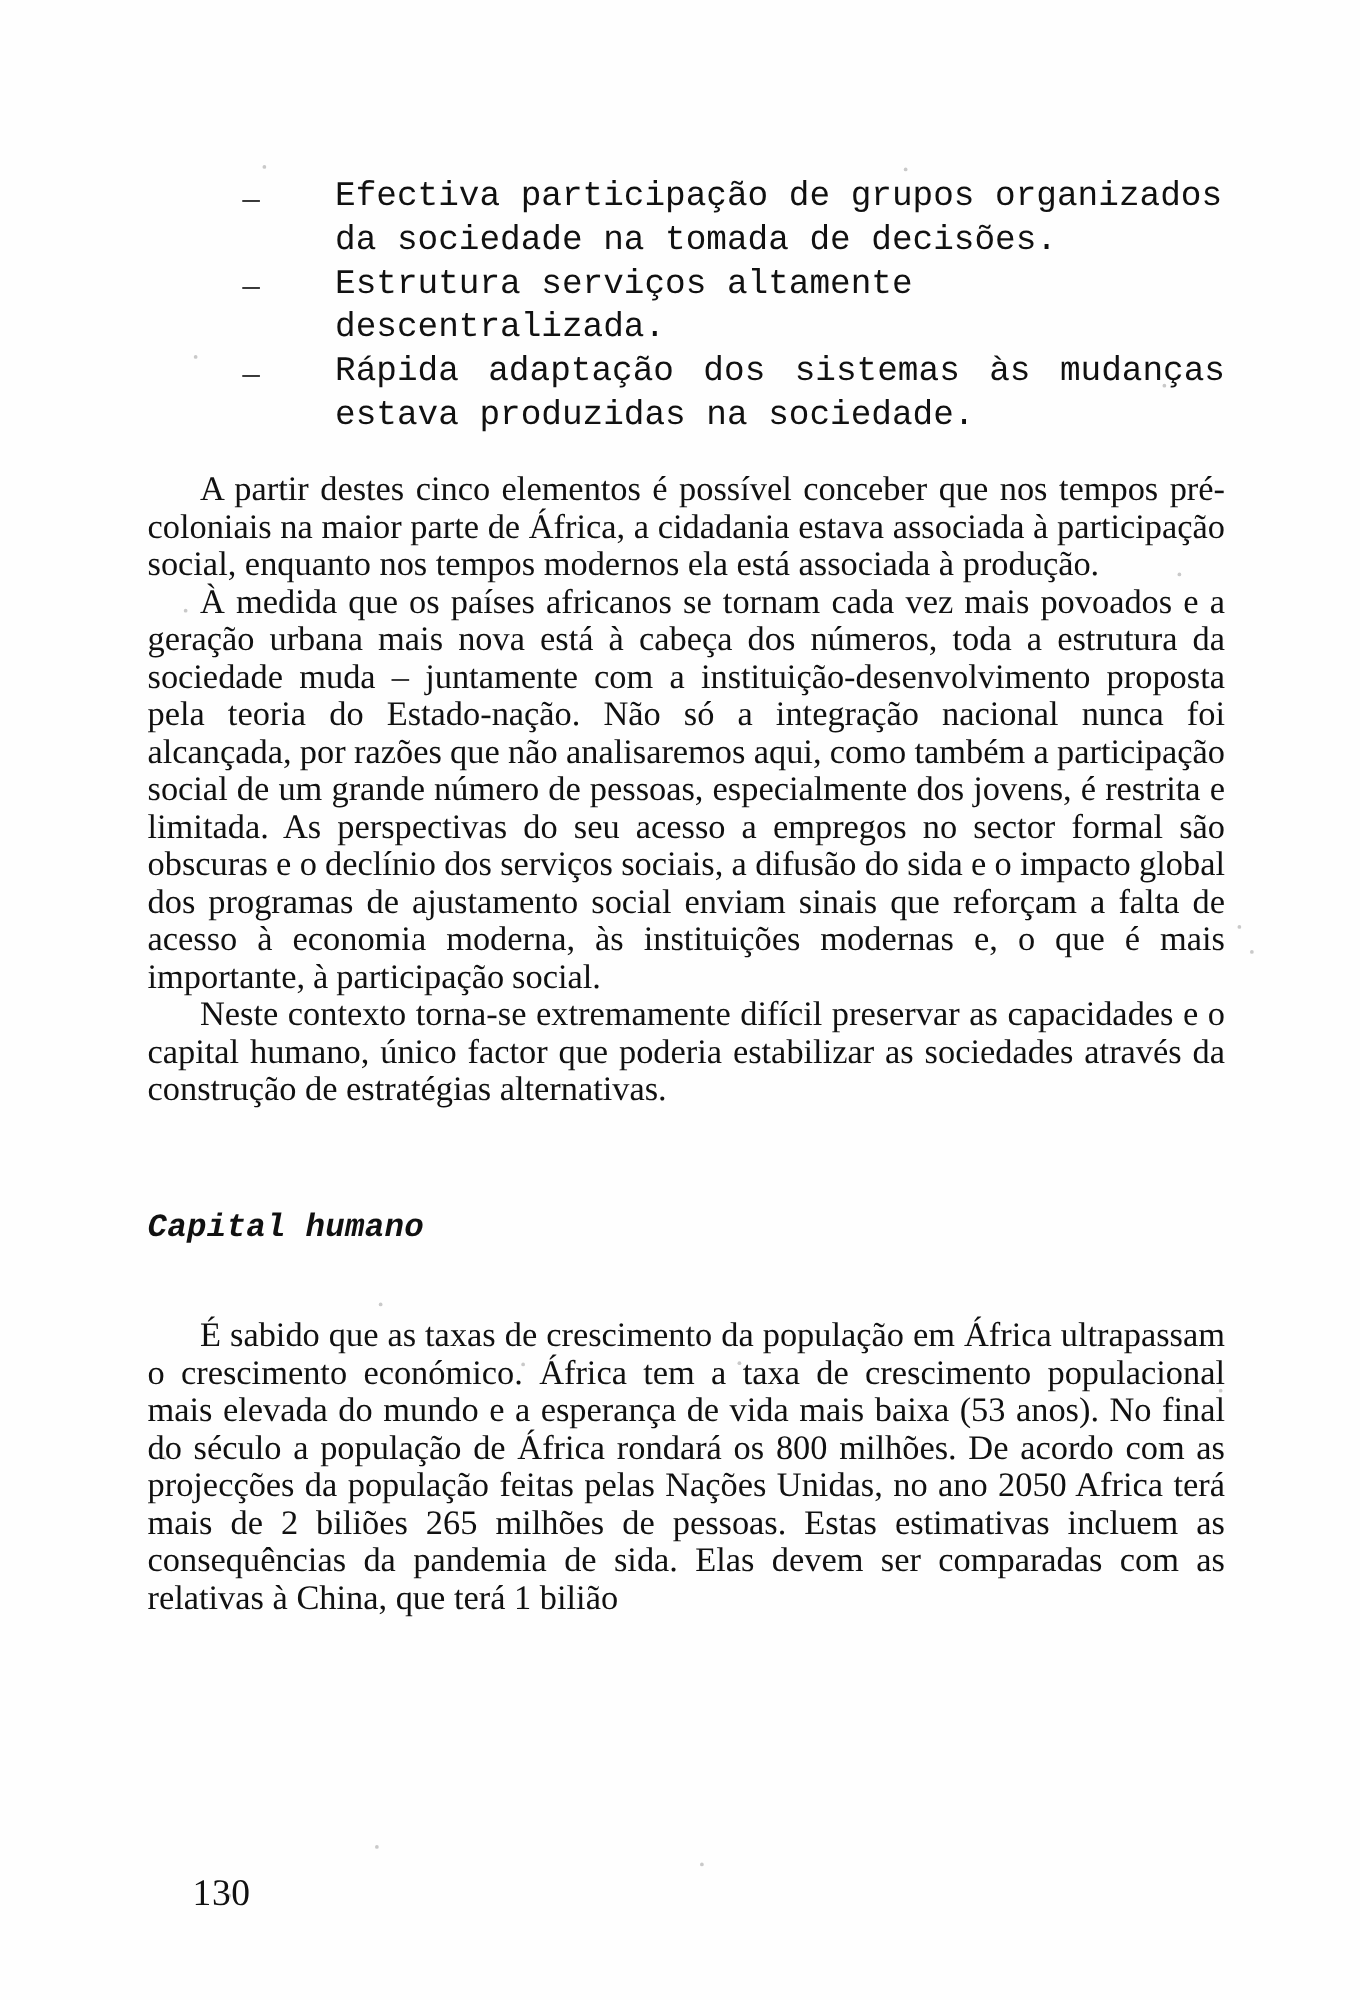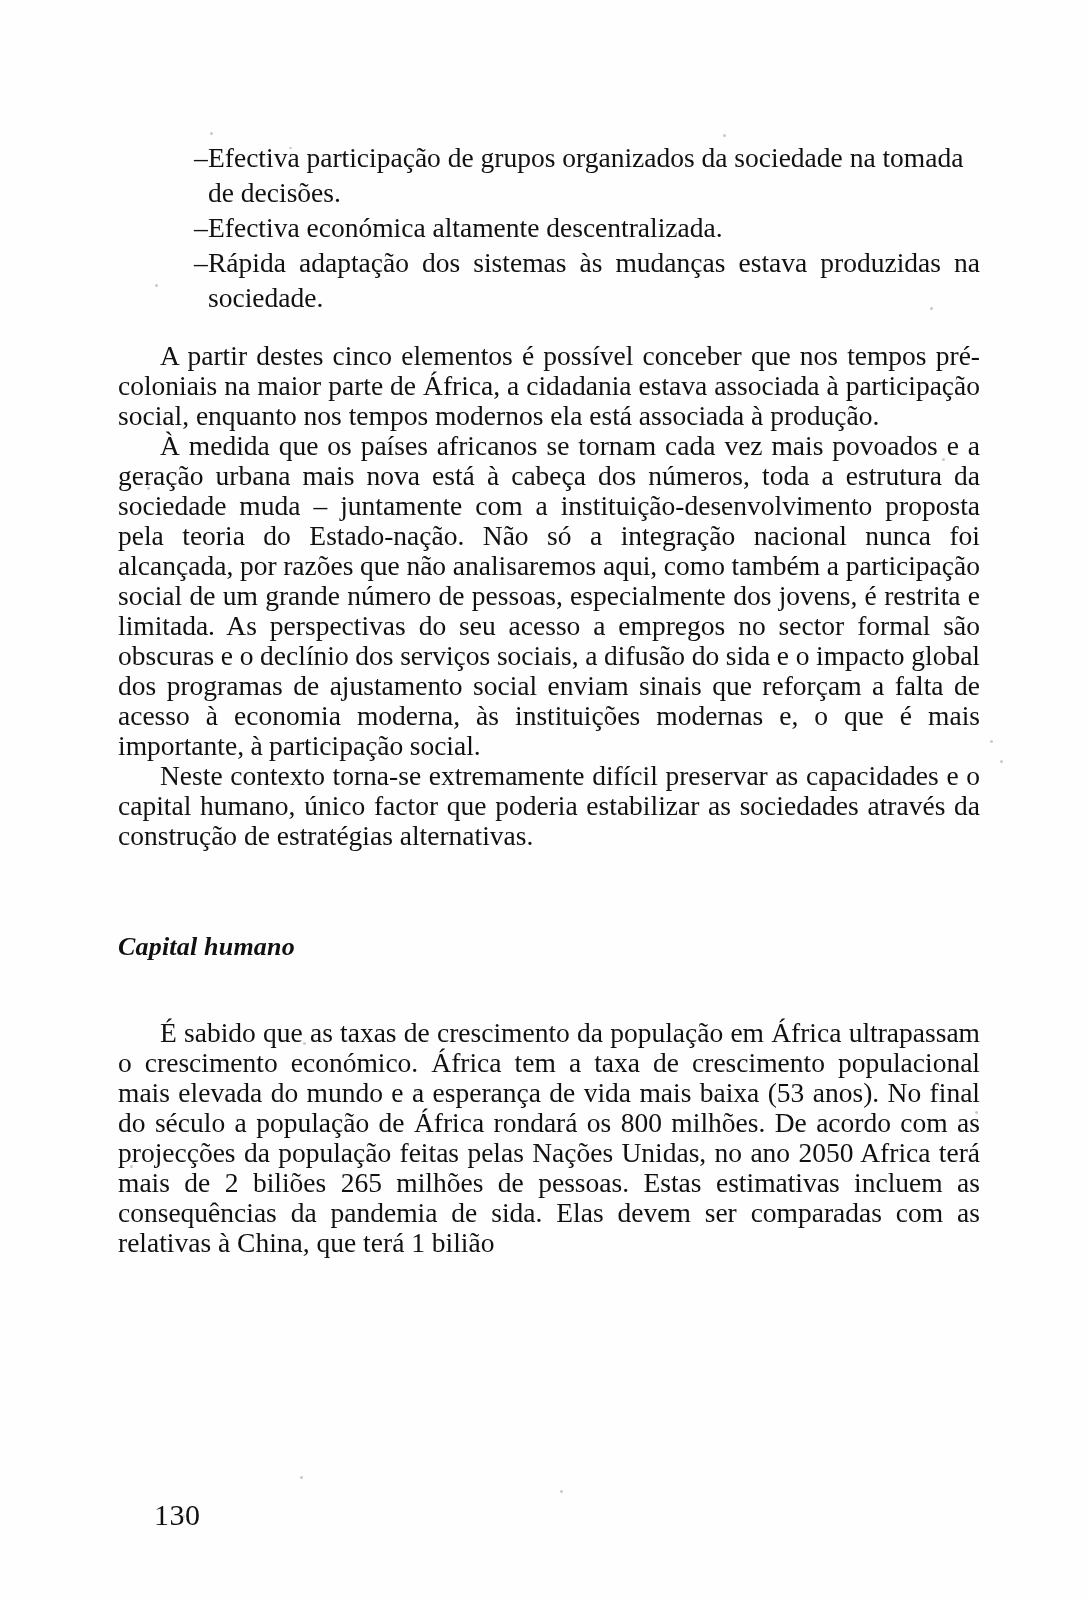--- a/index.html
+++ b/index.html
@@ -44,21 +44,22 @@
     color: #111;
     margin-bottom: 0;
   }
   .bullet-item .dash {
     position: absolute;
     left: 76px;
     top: 0;
   }
   .bullet-item .btext {
     display: block;
-    margin-left: 60px;
+    margin-left: 120px;
+    font-family: Liberation Mono, monospace;
   }
   .bullet-item.justify .btext {
     text-align: justify;
     text-align-last: left;
   }
   
   p.para {
     margin: 0;
     font-size: 27.5px;
     line-height: 30px;
@@ -74,20 +75,21 @@
   .gap-after-list { height: 26px; }
   .gap-before-heading { height: 58px; }
   .gap-after-heading { height: 34px; }
   .heading {
     font-size: 26px;
     font-style: italic;
     font-weight: 700;
     color: #111;
     line-height: 32px;
     letter-spacing: 0.2px;
+    font-family: Liberation Mono, monospace;
   }
   .folio {
     position: absolute;
     left: 110px;
     top: 1498px;
     font-size: 30px;
     color: #111;
     letter-spacing: 0.5px;
     margin-left: 44px;
   }
@@ -117,21 +119,21 @@
 
   <div class="content">
 
     <ul class="bullet-list">
       <li class="bullet-item">
         <span class="dash">–</span>
         <span class="btext">Efectiva participação de grupos organizados da sociedade na tomada de decisões.</span>
       </li>
       <li class="bullet-item">
         <span class="dash">–</span>
-        <span class="btext">Efectiva económica altamente descentralizada.</span>
+        <span class="btext">Estrutura serviços altamente descentralizada.</span>
       </li>
       <li class="bullet-item justify">
         <span class="dash">–</span>
         <span class="btext">Rápida adaptação dos sistemas às mudanças estava produzidas na sociedade.</span>
       </li>
     </ul>
 
     <div class="gap-after-list"></div>
 
     <p class="para">A partir destes cinco elementos é possível conceber que nos tempos pré-coloniais na maior parte de África, a cidadania estava associada à participação social, enquanto nos tempos modernos ela está associada à produção.</p>

